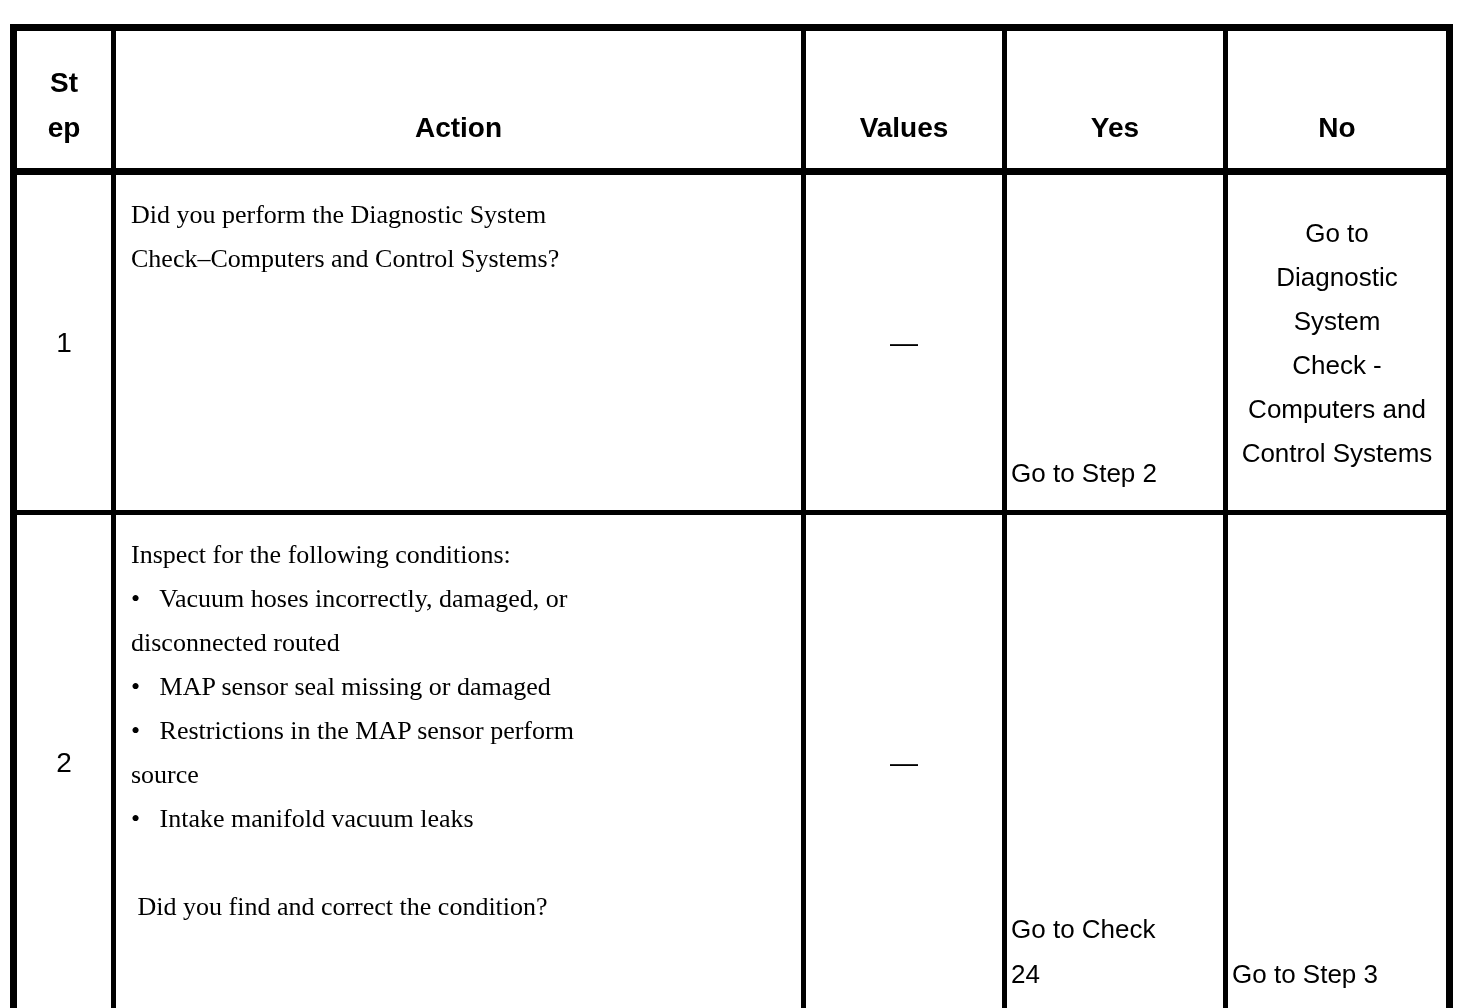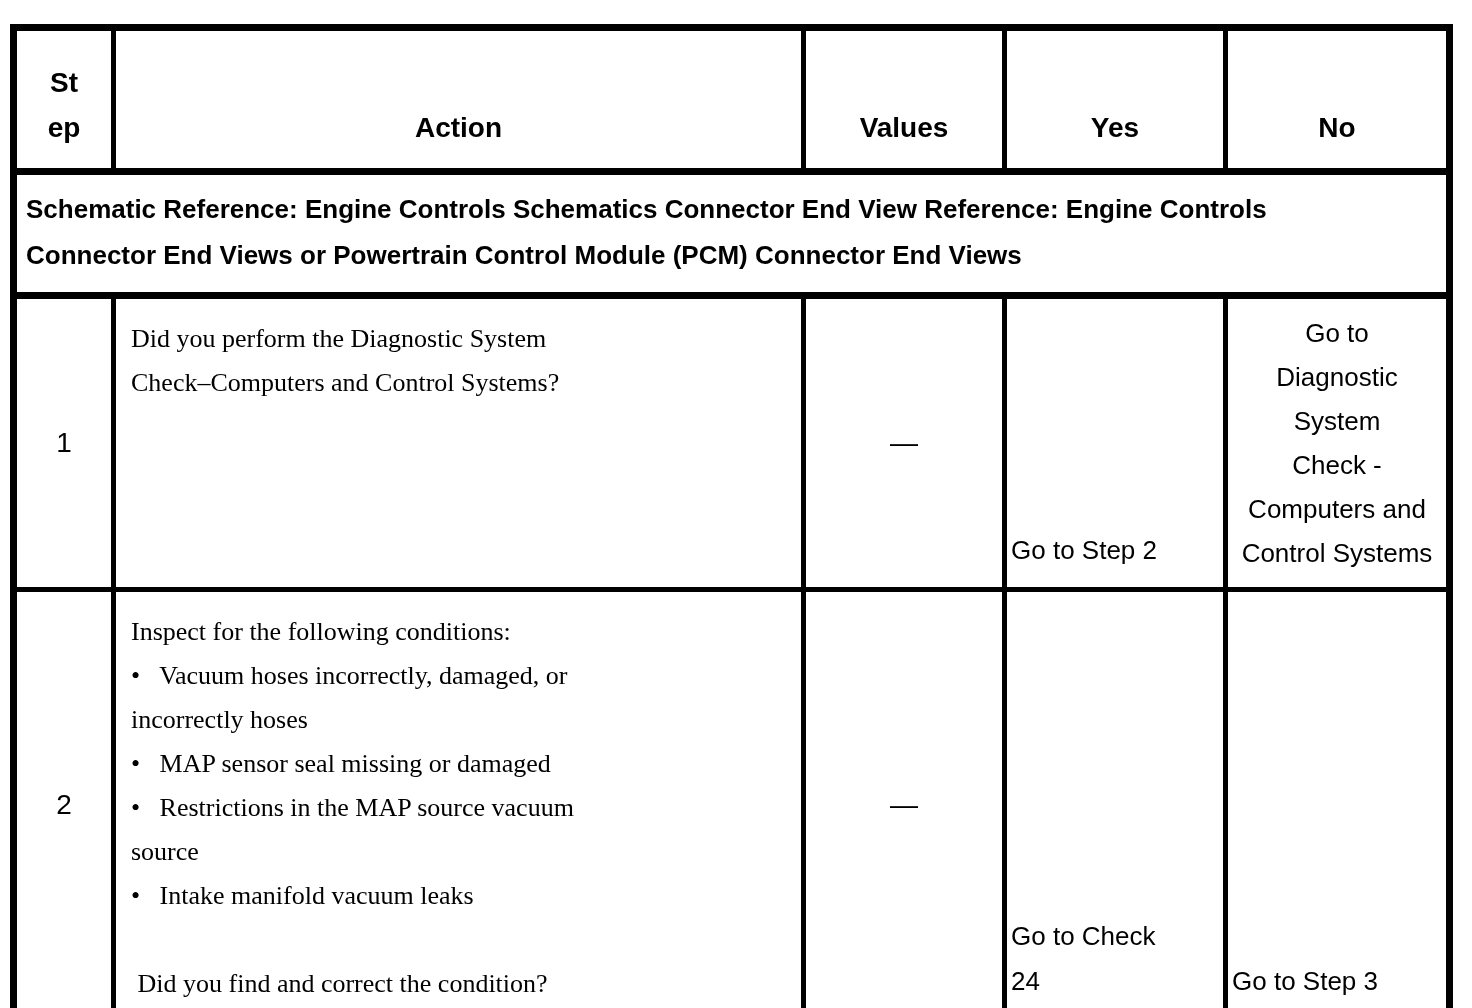--- a/index.html
+++ b/index.html
@@ -106,28 +106,20 @@
         </th>
         <th>
           <span>Yes</span>
         </th>
         <th>
           <span>No</span>
         </th>
       </tr>
     </thead>
     <tbody>
-      <tr style="height:124px">
-        <td colspan="5" class="schematic-cell">
-          <div>
-              <div class="line">Schematic Reference: Engine Controls Schematics Connector End View Reference: Engine Controls</div>
-              <div class="line">Connector End Views or Powertrain Control Module (PCM) Connector End Views</div>
-            </div>
-        </td>
-      </tr>
 
       <tr style="height:294px">
         <td class="step-cell">
           <span>1</span>
         </td>
         <td class="action-cell">
           <div>
               <div class="line">Did you perform the Diagnostic System</div>
               <div class="line">Check–Computers and Control Systems?</div>
             </div>
@@ -153,23 +145,23 @@
       </tr>
 
       <tr style="height:432px">
         <td class="step-cell">
           <span>2</span>
         </td>
         <td class="action-cell">
           <div>
               <div class="line">Inspect for the following conditions:</div>
               <div class="line">•   Vacuum hoses incorrectly, damaged, or</div>
-              <div class="line">incorrectly hoses</div>
+              <div class="line">disconnected routed</div>
               <div class="line">•   MAP sensor seal missing or damaged</div>
-              <div class="line">•   Restrictions in the MAP source vacuum</div>
+              <div class="line">•   Restrictions in the MAP sensor perform</div>
               <div class="line">source</div>
               <div class="line">•   Intake manifold vacuum leaks</div>
               <div class="line">&nbsp;</div>
               <div class="line"> Did you find and correct the condition?</div>
             </div>
         </td>
         <td class="values-cell">
           <span>—</span>
         </td>
         <td class="cell-bottom">

